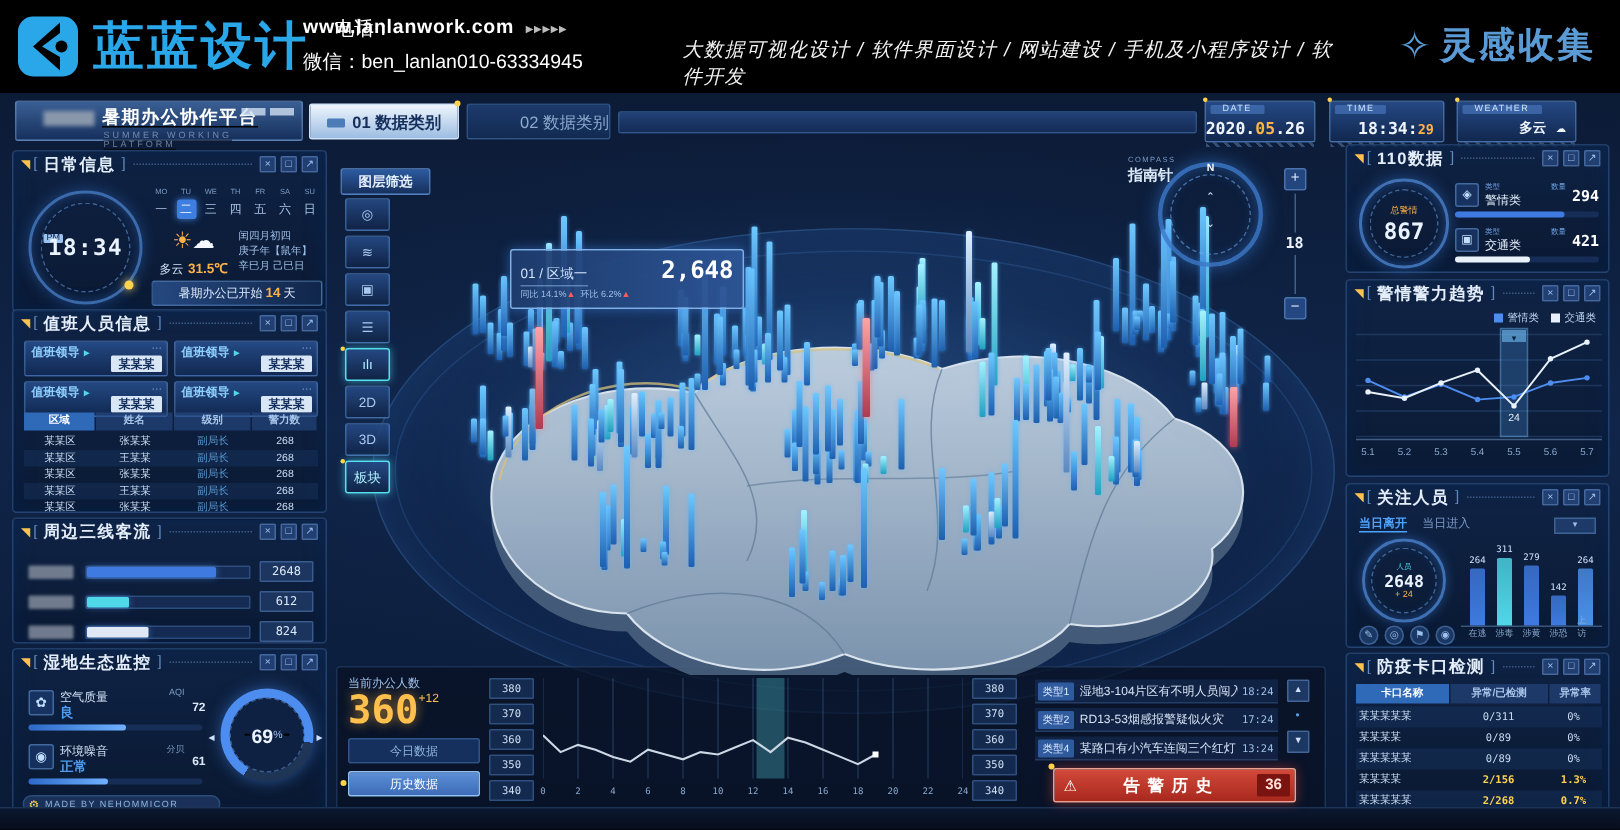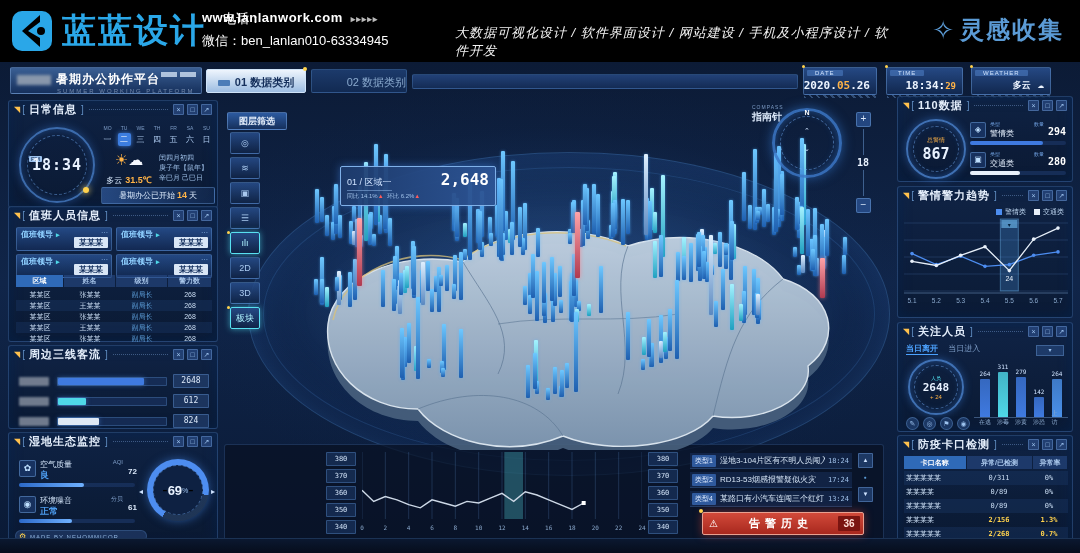--- a/index.html
+++ b/index.html
@@ -19,21 +19,21 @@
   .collect .star{font-size:26px;margin-right:6px;color:#5b9bd5;}
   .collect .txt{font-size:24px;font-weight:bold;letter-spacing:2px;}
   
   .dash{position:absolute;top:62px;left:0;width:1080px;height:491px;
     background:linear-gradient(180deg,#0c1b36 0%,#102549 45%,#0a1a36 100%);}
   .dash::before{content:"";position:absolute;left:190px;top:30px;width:720px;height:400px;
     background:radial-gradient(ellipse at center,rgba(70,140,230,.20),rgba(20,50,100,.06) 58%,transparent 75%);}
   .bottom-edge{position:absolute;left:0;bottom:0;width:1080px;height:14px;background:linear-gradient(180deg,#0b1830,#060d1c);border-top:1px solid rgba(70,120,190,.35);}
   
   .tb-title{position:absolute;left:10px;top:5px;width:192px;height:27px;background:linear-gradient(180deg,#3a5f94,#16305c);
-    border:1px solid rgba(140,180,230,.4);border-radius:2px;padding:2px 6px;box-sizing:border-box;}
+    border:1px solid rgba(140,180,230,.4);border-radius:2px;padding:2px 18px;box-sizing:border-box;text-decoration:underline;}
   .tb-title .blur{display:inline-block;width:34px;height:10px;background:#9aa5b5;filter:blur(1.5px);vertical-align:middle;margin-right:5px;opacity:.85;}
   .tb-title .t{font-size:12px;font-weight:bold;color:#fff;letter-spacing:1px;vertical-align:middle;}
   .tb-title .sub{display:block;font-size:6px;color:#b9cbe5;opacity:.55;letter-spacing:2px;margin-top:0px;padding-left:40px;}
   .tb-title .deco{position:absolute;right:5px;top:4px;display:flex;gap:3px;}
   .tb-title .deco i{width:16px;height:5px;background:#cfe0f2;opacity:.8;}
   .tab{position:absolute;top:7px;height:24px;line-height:24px;text-align:center;font-size:11px;border-radius:2px;box-sizing:border-box;cursor:pointer;}
   .tab.active{left:206px;width:100px;background:linear-gradient(180deg,#eef5fd,#9dbde2);color:#16305c;font-weight:bold;border:1px solid #cfe3f8;}
   .tab.active .mini{display:inline-block;width:12px;height:6px;background:#4d7db8;border-radius:1px;margin-right:5px;}
   .tab.inactive{left:311px;width:96px;background:linear-gradient(180deg,#1c3a6b,#122a52);color:#8aaace;border:1px solid rgba(90,140,200,.35);text-align:right;}
   .tab .dot{position:absolute;right:-2px;top:-3px;width:4px;height:4px;border-radius:50%;background:#ffd24d;}
@@ -824,20 +824,26 @@
         </div>
       <div class="egauge">
         <div class="in">- <span class="v">69</span><span class="u">%</span> -</div>
       </div>
       <span class="garrow" style="left:130px;">◂</span>
       <span class="garrow" style="left:202px;">▸</span>
       <div class="efoot"><span class="g">⚙</span><span>MADE BY NEHOMMICOR</span></div>
     </div>
 
     <div class="bstrip"></div>
+    <div class="office">
+      <div class="lab">当前办公人数</div>
+      <div><span class="val">360</span><span class="delta">+12</span></div>
+      <div class="obtn today">今日数据</div>
+      <div class="obtn history"><span class="dot"></span><span>历史数据</span></div>
+    </div>
     <div class="ybox" id="ybox-l" style="left:326px;top:390px;">
         <div>380</div>
         <div>370</div>
         <div>360</div>
         <div>350</div>
         <div>340</div>
       </div>
     <div class="ybox" id="ybox-r" style="left:648px;top:390px;">
         <div>380</div>
         <div>370</div>
@@ -936,21 +942,21 @@
             <span class="vv">294</span>
             <div class="bar">
               <i style="width: 76%; background: rgb(63, 122, 224);"></i>
             </div>
           </div>
           <div class="r110" style="top: 54px;">
             <span class="ic">▣</span>
             <span class="tl">类型</span>
             <span class="nm">交通类</span>
             <span class="cl">数量</span>
-            <span class="vv">280</span>
+            <span class="vv">421</span>
             <div class="bar">
               <i style="width: 52%; background: rgb(232, 240, 250);"></i>
             </div>
           </div>
         </div>
     </div>
 
     <div class="panel" style="left:897px;top:124px;width:176px;height:132px;">
       <div class="ph">
           <span class="tick">◥</span>

